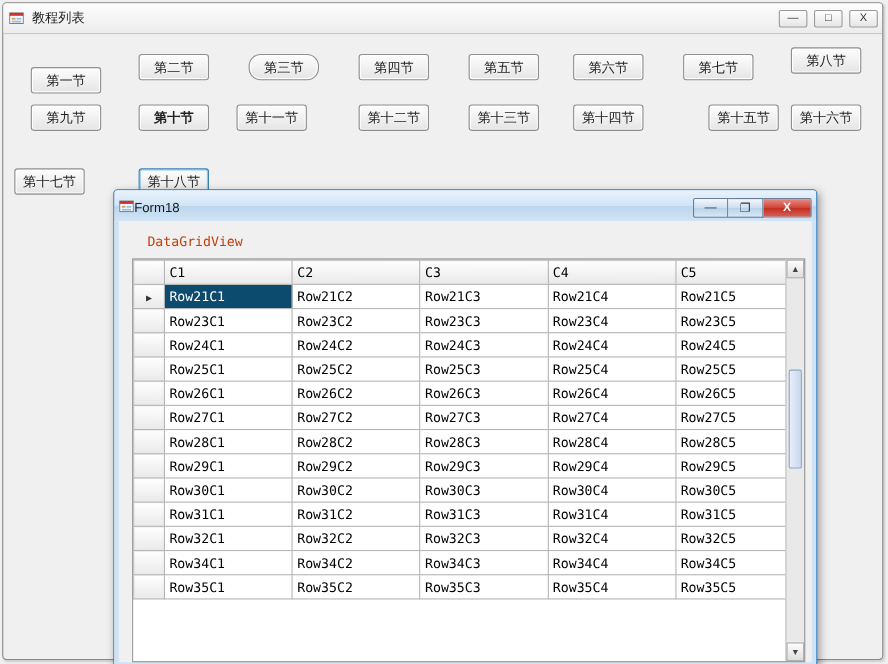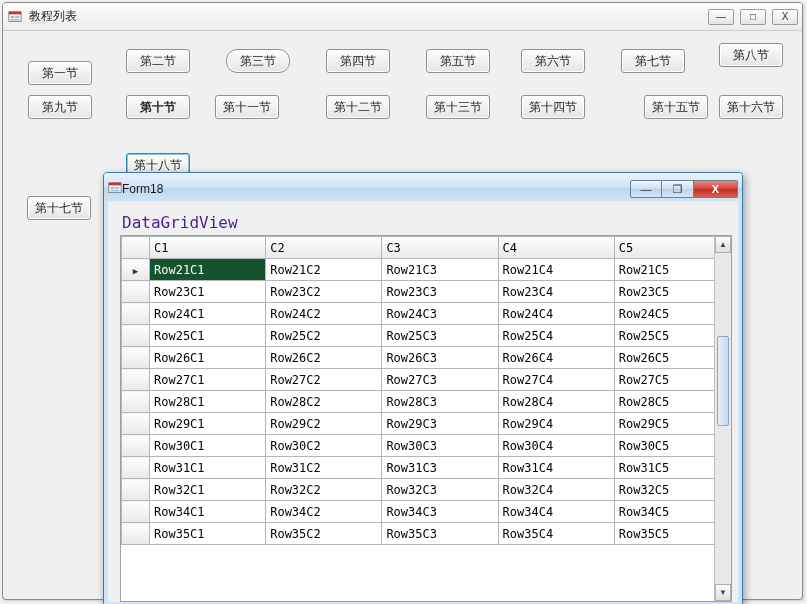--- a/index.html
+++ b/index.html
@@ -76,21 +76,21 @@
   
   .b9  { left: 25px;  top: 92px; }
   .b10 { left: 123px; top: 92px; font-weight: bold; }
   .b11 { left: 212px; top: 92px; }
   .b12 { left: 323px; top: 92px; }
   .b13 { left: 423px; top: 92px; }
   .b14 { left: 518px; top: 92px; }
   .b15 { left: 641px; top: 92px; }
   .b16 { left: 716px; top: 92px; }
   
-  .b17 { left: 24px;  top: 150px; margin-top: 43px; }
+  .b17 { left: 10px;  top: 150px; }
   .b18 { left: 123px; top: 150px; }
   
   .child-window {
     position: absolute;
     left: 103px; top: 172px;
     width: 640px; height: 435px;
     border: 1px solid #357ab7;
     border-radius: 4px;
     background: #eef4fb;
     box-shadow: 2px 3px 8px rgba(0,0,0,.35);
@@ -122,23 +122,23 @@
     font-weight: bold;
   }
   .child-client {
     position: absolute; top: 28px; bottom: 0; left: 0; right: 0;
     background: #f0f0f0;
     border: 4px solid #cfe3f6;
     border-top: none;
   }
   .dgv-label {
     font-family: "SimSun","NSimSun",monospace;
-    font-size: 16px;
-    color: #4c1d95;
-    padding: 12px 0 6px 14px;
+    font-size: 12px;
+    color: #c2410c;
+    padding: 12px 0 6px 26px;
   }
   .grid-wrap {
     position: absolute;
     left: 12px; right: 6px; top: 34px; bottom: 0;
     border: 1px solid #a0a0a0;
     background: #a9a9a9;
     overflow: hidden;
   }
   .grid-scroll {
     position:absolute; inset:0;
@@ -163,21 +163,21 @@
   .dgv th {
     background: linear-gradient(#fefefe,#e9e9e9);
     font-weight: normal;
   }
   .dgv th.rowhdr, .dgv td.rowhdr {
     width: 28px;
     background: linear-gradient(#fefefe,#e9e9e9);
     text-align: center;
   }
   .dgv td.selected {
-    background: #14532d;
+    background: #0c4a6e;
     color: #fff;
   }
   .row-indicator { font-size: 9px; color:#333; }
   .vscroll {
     position:absolute; right:0; top:0; bottom:0;
     width: 17px;
     background: #e9e9e9;
     border-left:1px solid #c0c0c0;
   }
   .vscroll .up, .vscroll .down {

